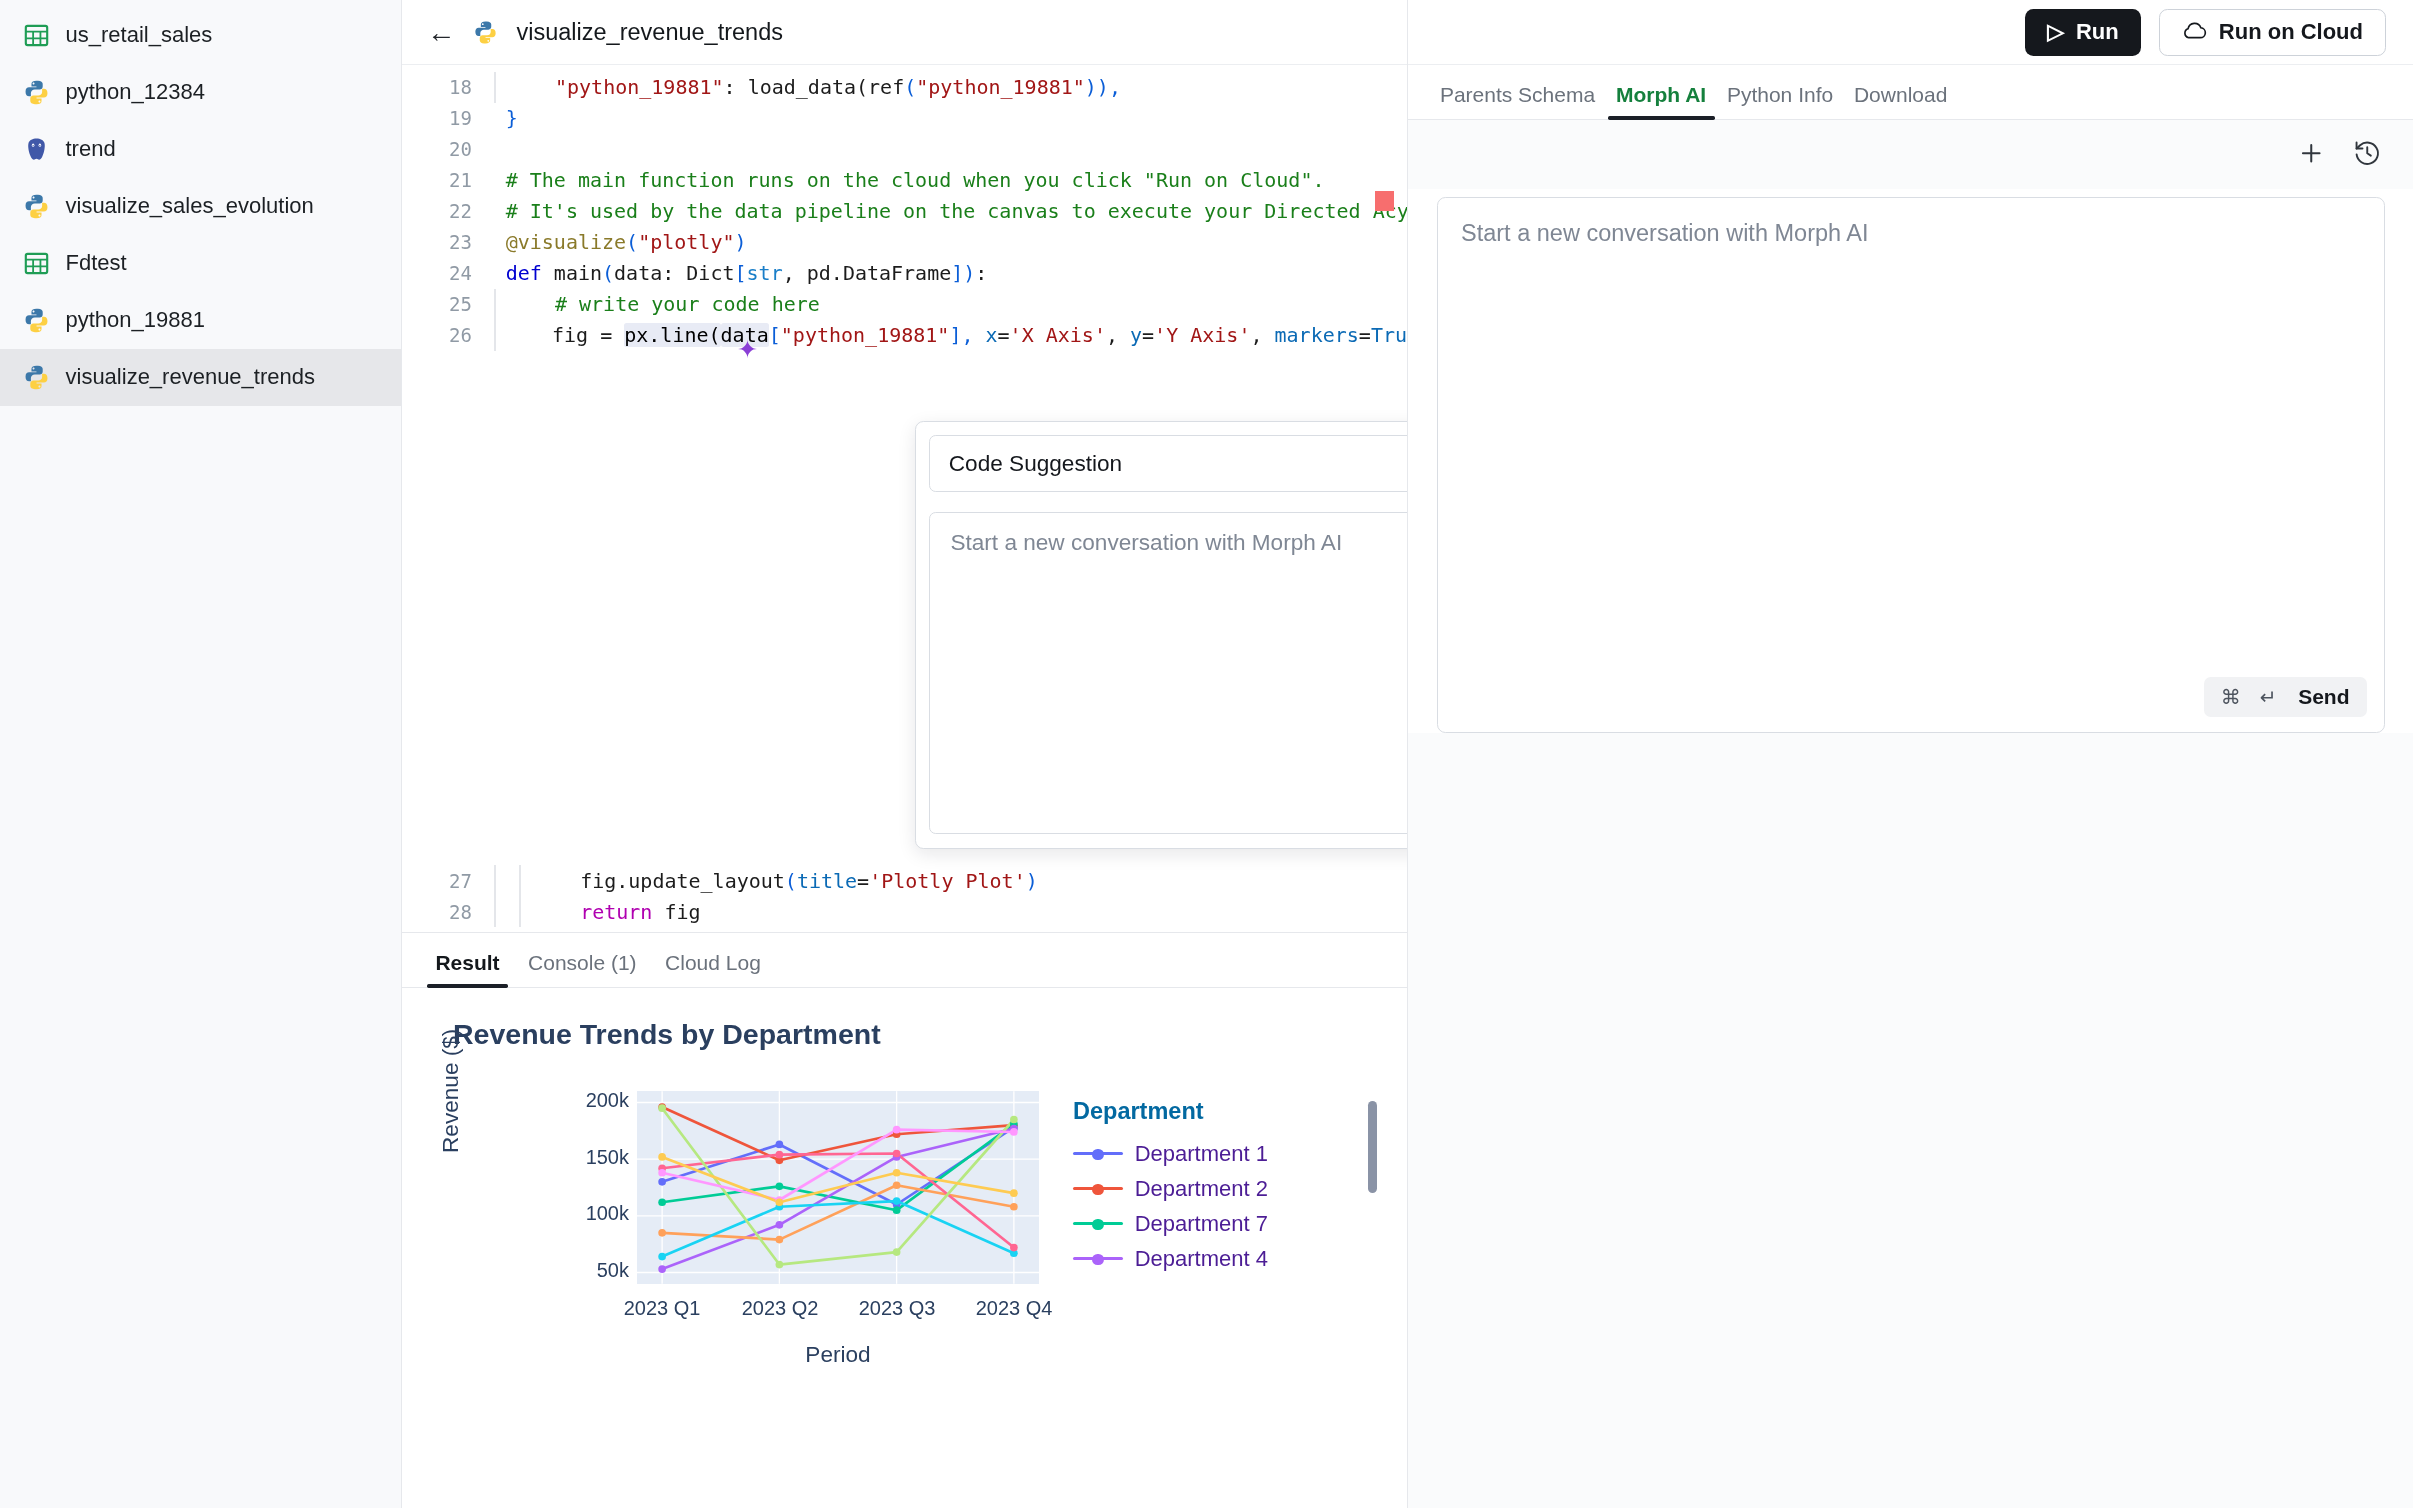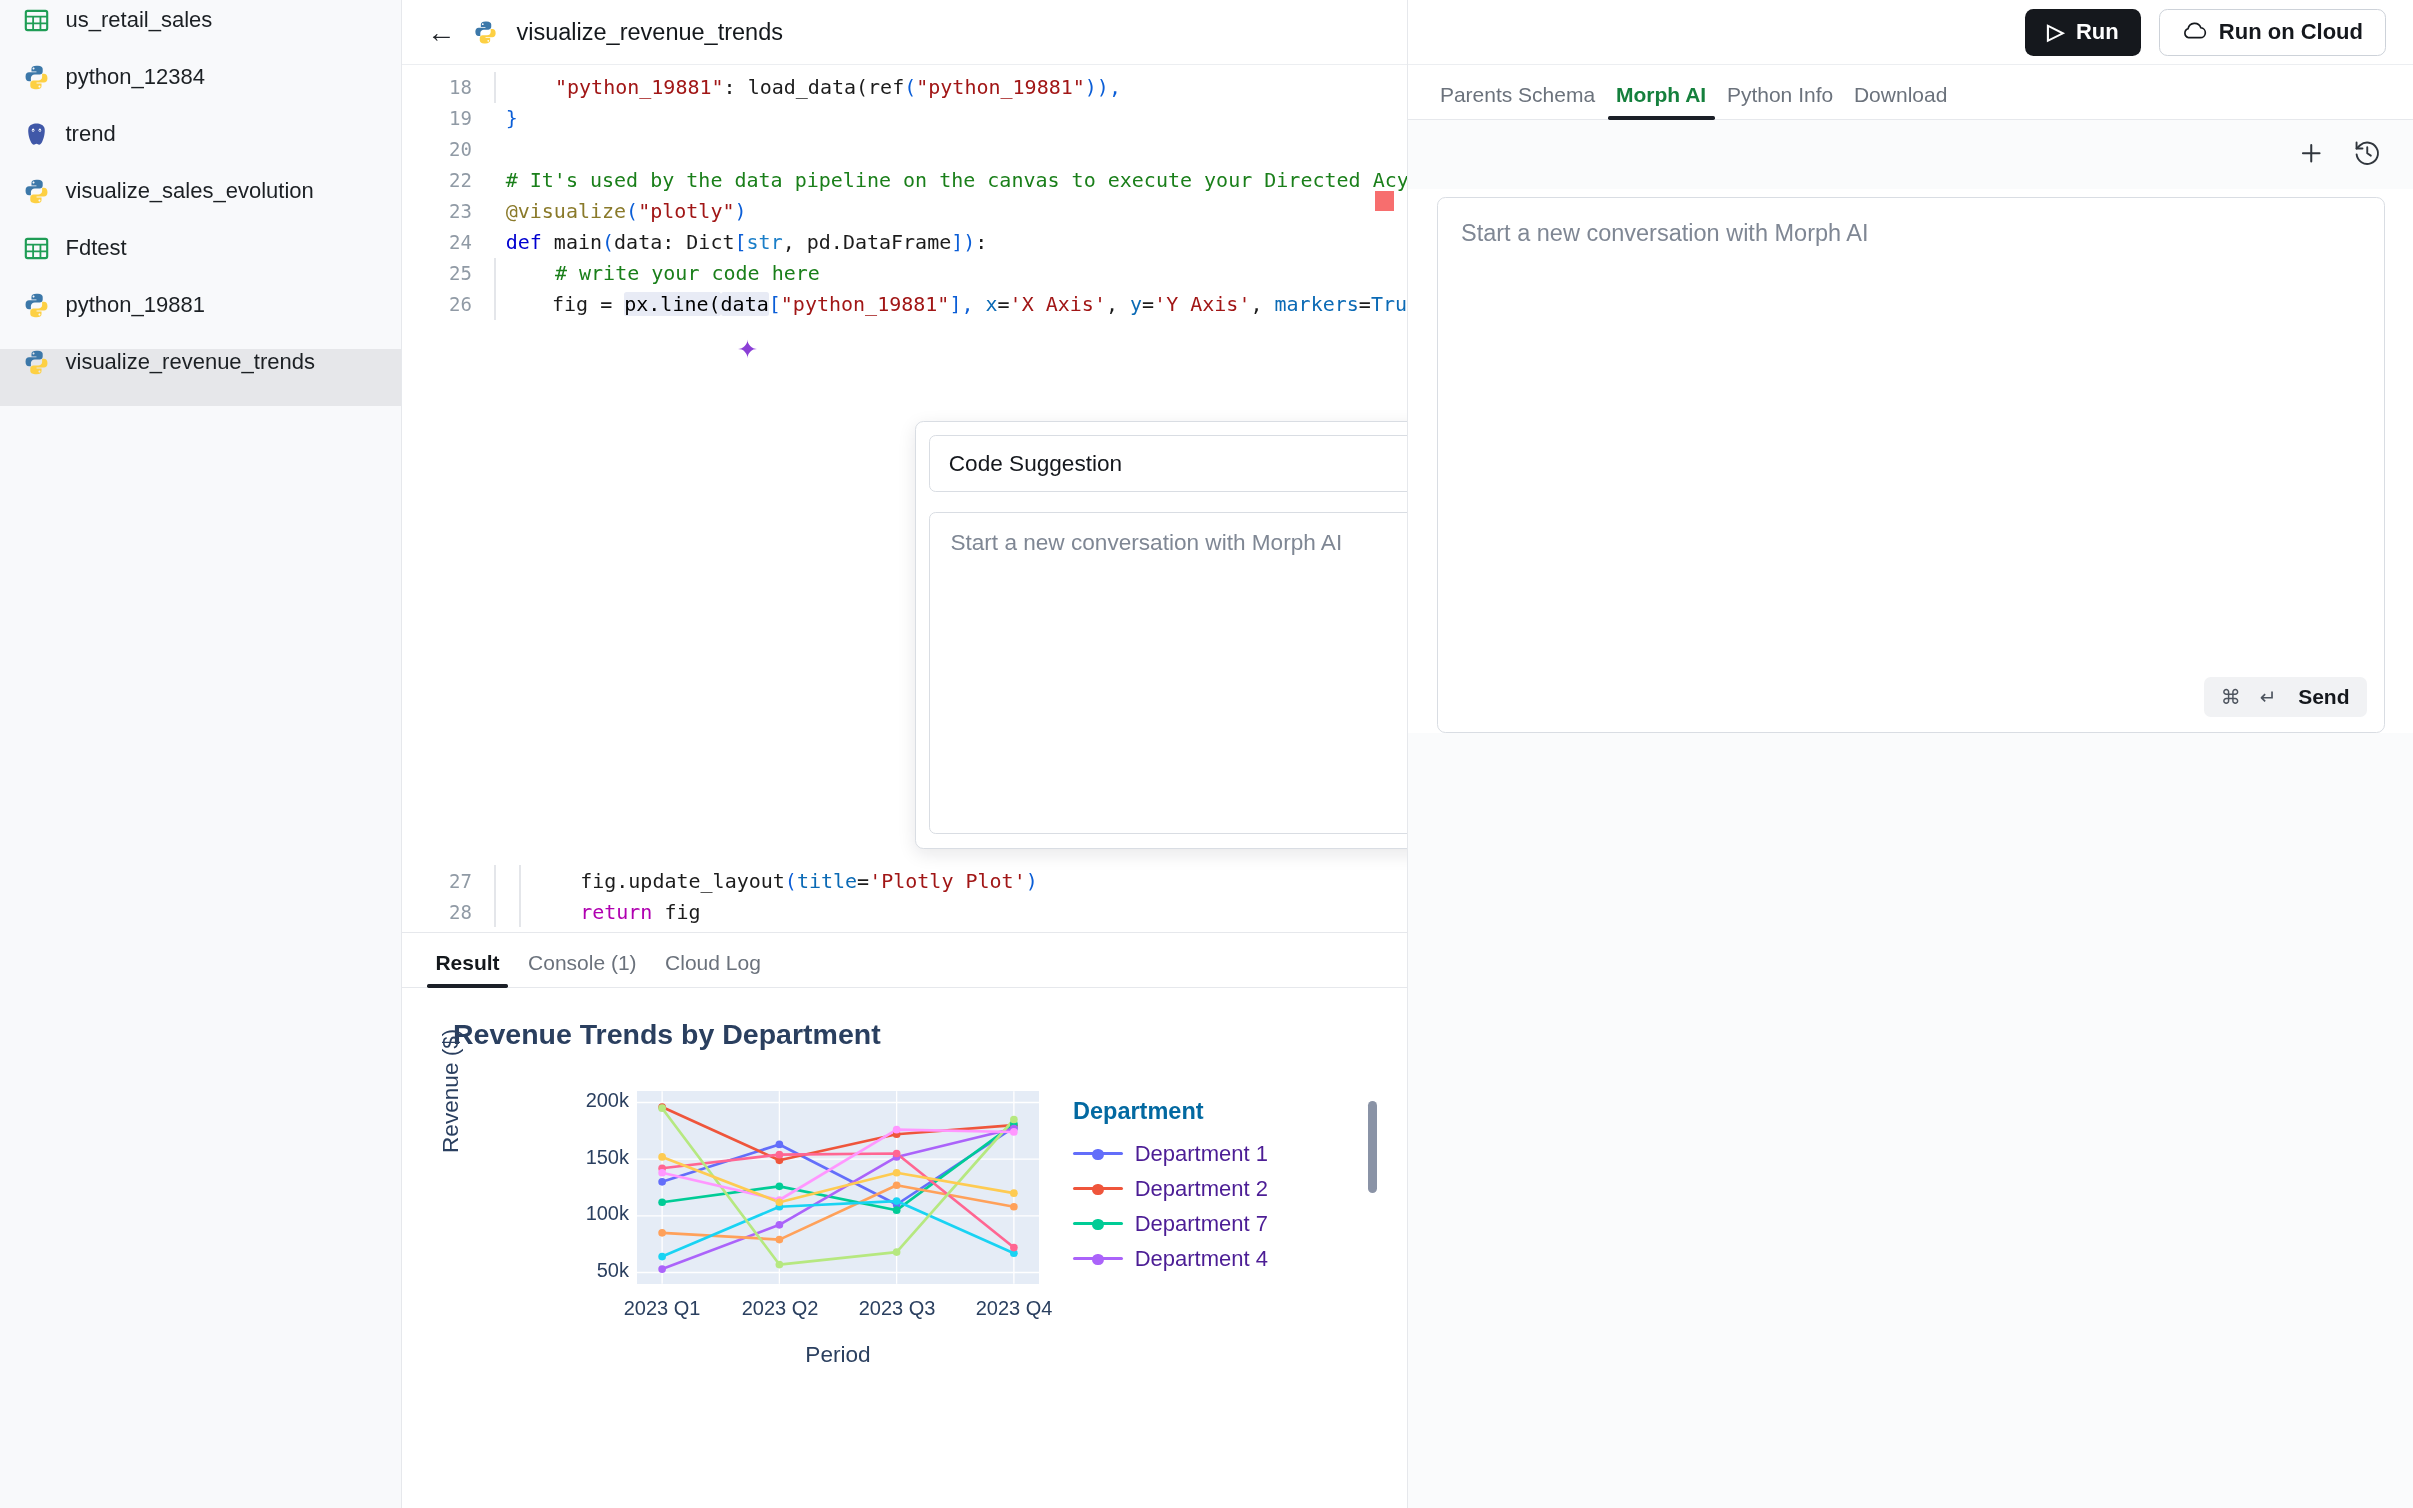--- a/index.html
+++ b/index.html
@@ -13,21 +13,21 @@
 
   
   .sidebar {
     width: 402px; height: 1508px;
     background: #f8f9fb;
     border-right: 0.8px solid #e6e8ec;
     flex: 0 0 402px;
     padding-top: 6.7px;
   }
   .side-item {
-    display: flex; align-items: flex-start; gap: 15px;
+    display: flex; align-items: center; gap: 15px;
     height: 57px; padding: 0 22px;
     font-size: 22px; color: #1c2024;
     cursor: pointer;
   }
   .side-item.active { background: #e6e7ea; }
   .side-icon { width: 28.5px; height: 28.5px; flex: 0 0 28.5px; display:flex; align-items:center; justify-content:center; }
 
   
   .center { flex: 0 0 1006px; width: 1006px; height: 1508px; display: flex; flex-direction: column;
             border-right: 0.8px solid #e6e8ec; position: relative; background:#fff; }
@@ -240,20 +240,21 @@
         </svg>
       </span>
       <div class="tb-title">visualize_revenue_trends</div>
     </div>
 
     <div class="editor">
       <div id="code-top">
           <div class="code-line"><span class="ln">18</span><span class="guide"></span><span style="width:23.5px;display:inline-block"></span><span class="code-text"><span class="punct">  </span><span class="str">"python_19881"</span><span class="punct">: load_data(</span><span class="fn">ref</span><span class="paren">(</span><span class="str">"python_19881"</span><span class="paren">)),</span></span></div>
           <div class="code-line"><span class="ln">19</span><span class="code-text"><span class="paren">}</span></span></div>
           <div class="code-line"><span class="ln">20</span><span class="code-text"></span></div>
+          <div class="code-line"><span class="ln">21</span><span class="code-text"><span class="com"># The main function runs on the cloud when you click "Run on Cloud".</span></span></div>
           <div class="code-line"><span class="ln">22</span><span class="code-text"><span class="com"># It's used by the data pipeline on the canvas to execute your Directed Acy</span></span></div>
           <div class="code-line"><span class="ln">23</span><span class="code-text"><span class="dec">@visualize</span><span class="paren">(</span><span class="str">"plotly"</span><span class="paren">)</span></span></div>
           <div class="code-line"><span class="ln">24</span><span class="code-text"><span class="kw">def </span><span class="fn">main</span><span class="paren">(</span><span class="punct">data: Dict</span><span class="paren">[</span><span class="type">str</span><span class="punct">, pd.DataFrame</span><span class="paren">]</span><span class="paren">)</span><span class="punct">:</span></span></div>
           <div class="code-line"><span class="ln">25</span><span class="guide"></span><span style="width:23.5px;display:inline-block"></span><span class="code-text"><span class="com">  # write your code here</span></span></div>
           <div class="code-line"><span class="ln">26</span><span class="guide"></span><span style="width:23.5px;display:inline-block"></span><span class="code-text"><span class="punct">  fig = </span><span class="hl">px.line(</span><span class="hl">data</span><span class="paren">[</span><span class="str">"python_19881"</span><span class="paren">], </span><span class="num">x</span><span class="punct">=</span><span class="str">'X Axis'</span><span class="punct">, </span><span class="num">y</span><span class="punct">=</span><span class="str">'Y Axis'</span><span class="punct">, </span><span class="num">markers</span><span class="punct">=</span><span class="num">Tru</span></span></div>
         </div>
       <div class="err-marker"></div>
       <div class="ai-spark">✦</div>
 
       <div class="suggest">

